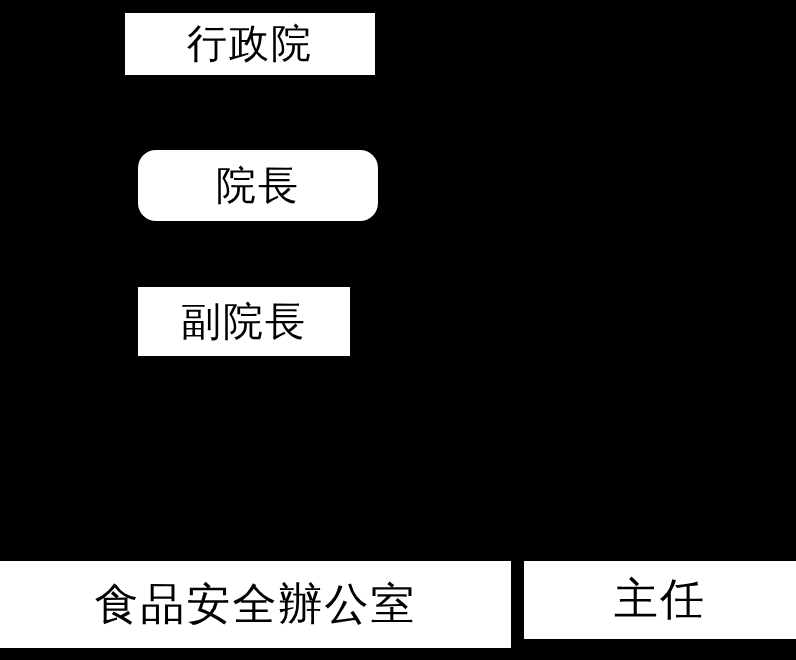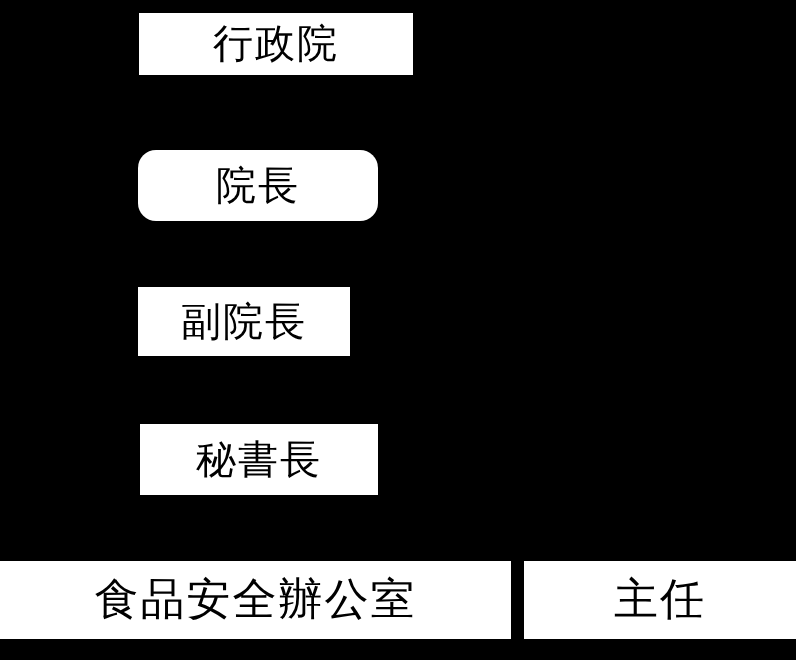--- a/index.html
+++ b/index.html
@@ -21,48 +21,45 @@
     color: #000000;
     display: flex;
     align-items: center;
     justify-content: center;
     font-size: 40px;
     line-height: 1;
     letter-spacing: 2px;
     white-space: nowrap;
   }
   
-  .node-executive-yuan   { left: 139px; top: 13px;  width: 274px; height: 62px; }
+  .node-executive-yuan   { left: 125px; top: 13px;  width: 250px; height: 62px; }
   .node-president        { left: 138px; top: 150px; width: 240px; height: 71px; border-radius: 18px; }
   .node-vice-president   { left: 138px; top: 287px; width: 212px; height: 69px; }
   .node-secretary-general{ left: 140px; top: 424px; width: 238px; height: 71px; }
   
-  .node-food-safety-office { left: 0px;   top: 561px; width: 511px; height: 78px; font-size: 44px; }
+  .node-food-safety-office { left: 0px;   top: 561px; width: 511px; height: 87px; font-size: 44px; }
   .node-director           { left: 524px; top: 561px; width: 272px; height: 78px; font-size: 44px; }
 </style>
 </head>
 <body>
 
 <div class="canvas">
 
   <div class="node node-executive-yuan">
     <span>行政院</span>
   </div>
 
   <div class="node node-president">
     <span>院長</span>
   </div>
 
   <div class="node node-vice-president">
     <span>副院長</span>
   </div>
 
-  <div class="node node-secretary-general">
-    <span>秘書長</span>
-  </div>
 
   <div class="node node-food-safety-office">
     <span>食品安全辦公室</span>
   </div>
 
   <div class="node node-director">
     <span>主任</span>
   </div>
 
 </div>

